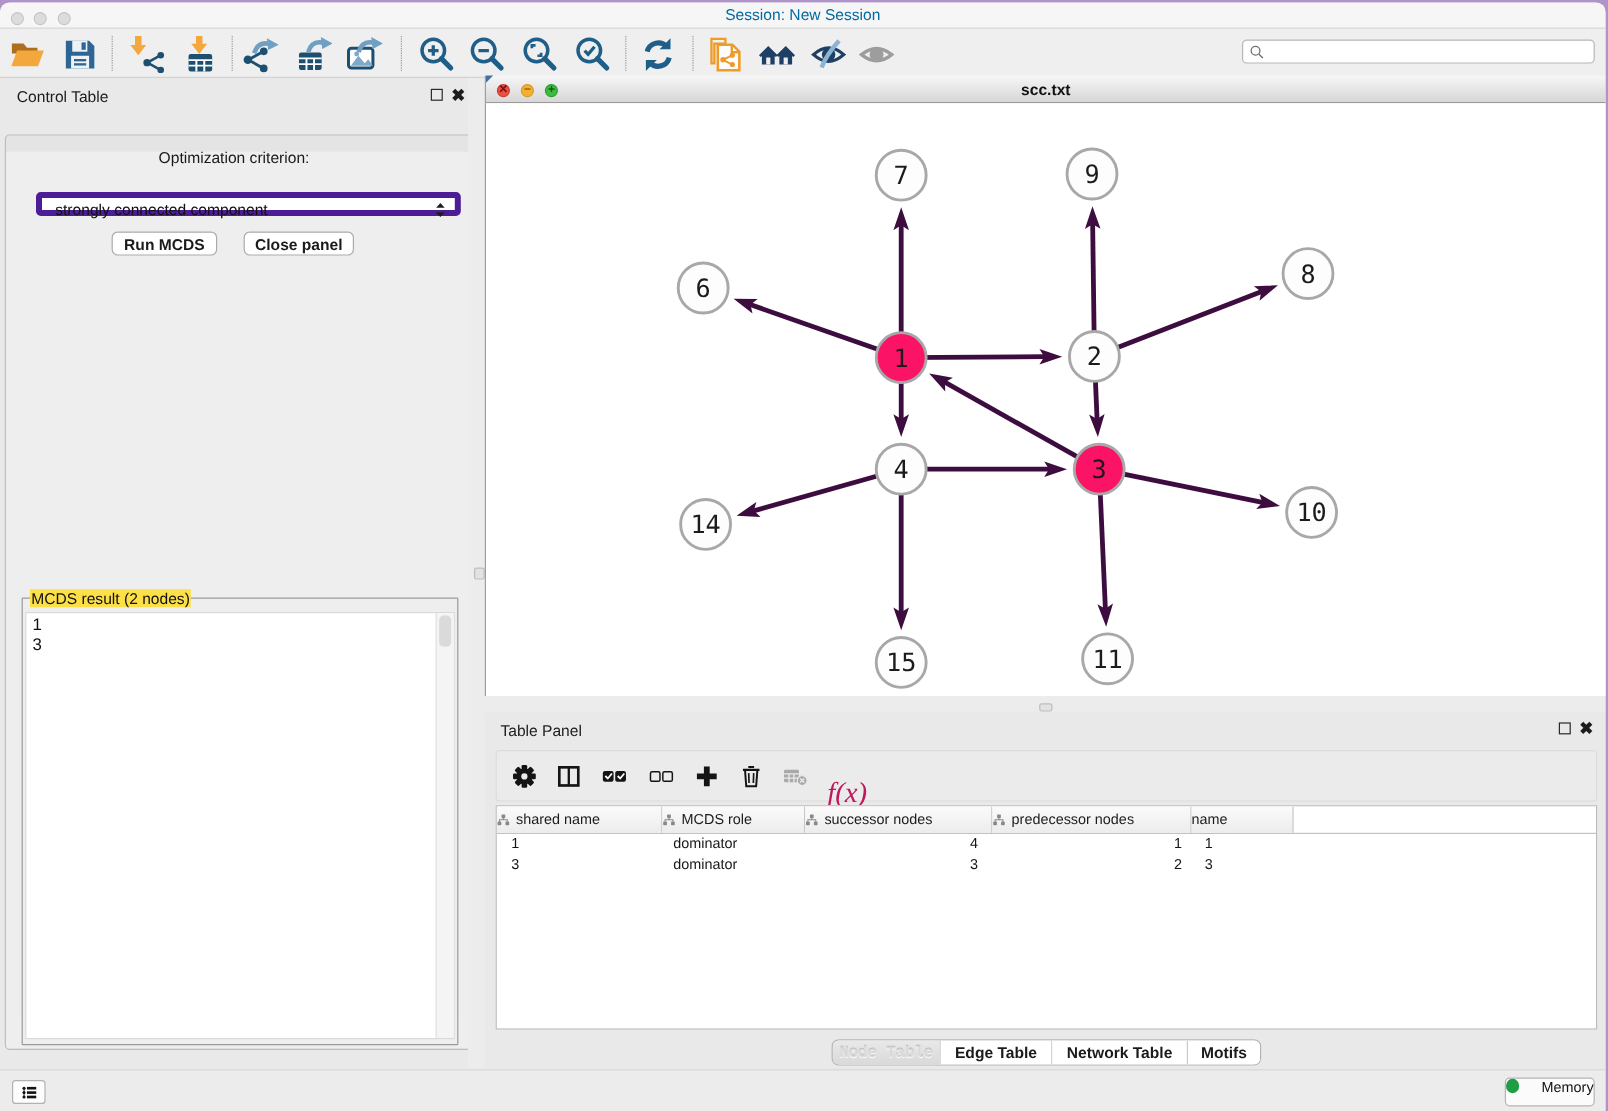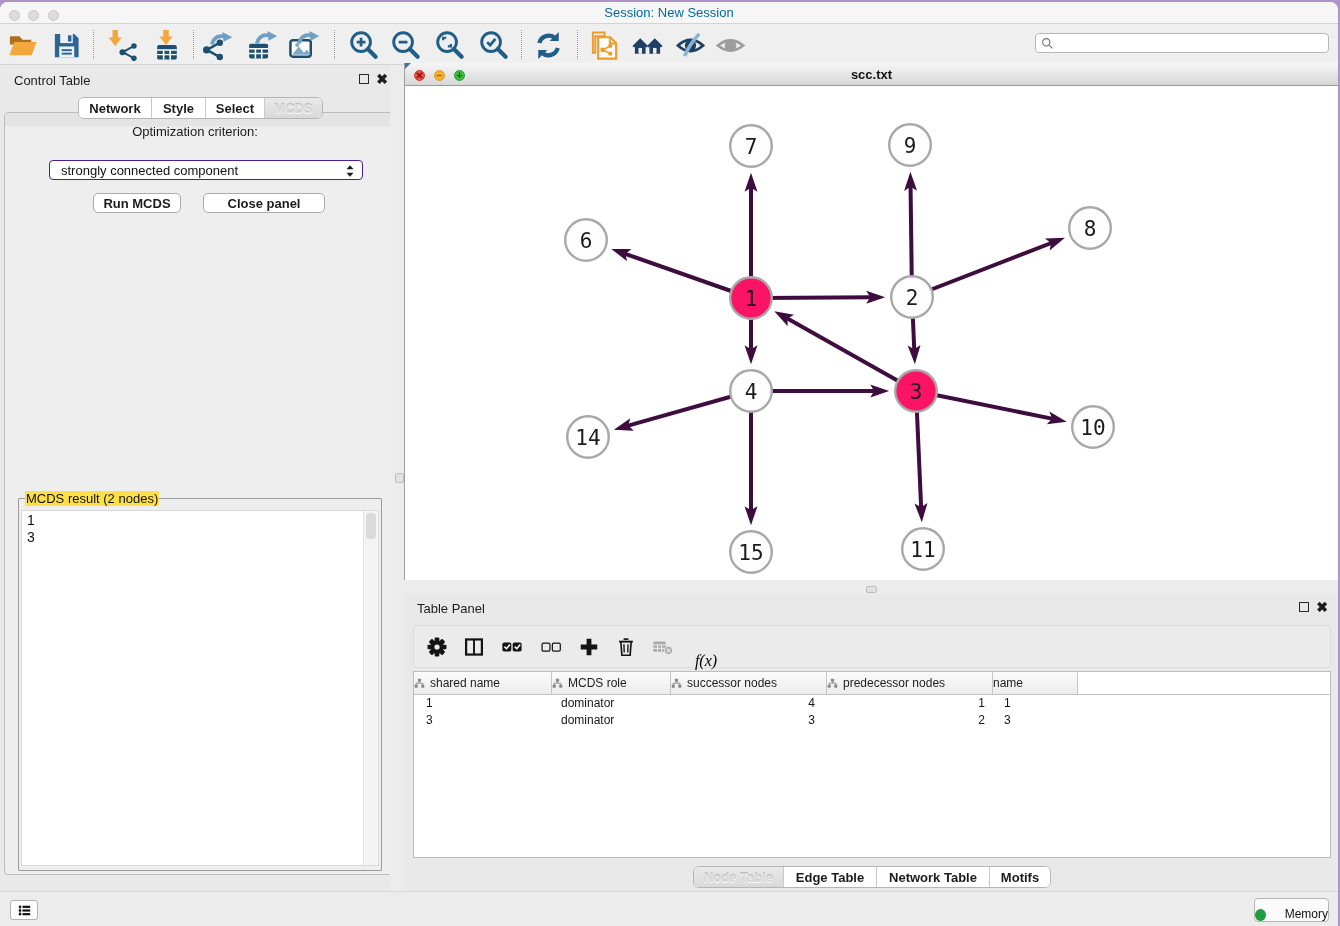--- a/index.html
+++ b/index.html
@@ -69,28 +69,28 @@
                     text-shadow:0 1px 0 #fafafa, 0 -1px 0 #bdbdbd; }
   .cp-tabs { left:78px; top:32px; }
   .cp-tabs button:nth-child(1){ width:73px; } .cp-tabs button:nth-child(2){ width:54px; }
   .cp-tabs button:nth-child(3){ width:59px; } .cp-tabs button:nth-child(4){ width:57px; }
 
   .cp-pane { position:absolute; left:4px; top:47px; width:391px; height:763px;
              border:1px solid #bdbdbd; border-radius:4px;
              background:linear-gradient(#e4e4e4 0px, #e4e4e4 13px, #eeeeee 14px); }
   .opt-label { position:absolute; left:0; width:100%; top:59px; text-align:center;
                font-size:13px; color:#1a1a1a; }
-  .selectbox { position:absolute; left:49px; top:95px; width:314px; height:20px;
-               background:#fff; border:1px solid #4c1d95; border-radius:4px; }
+  .selectbox { position:absolute; left:30px; top:95px; width:354px; height:20px;
+               background:#fff; border:5px solid #4c1d95; border-radius:4px; }
   .selectbox .sval { position:absolute; left:11px; top:2px; font-size:13px; color:#111; }
   .selectbox svg { position:absolute; right:8px; top:4px; width:8px; height:12px; }
   .pbtn { position:absolute; top:128px; height:20px; background:#fff; border:1px solid #ababab;
           border-radius:5px; font-size:13px; font-weight:700; color:#1b1b1b; padding:0; }
   .btn-run { left:93px; width:88px; }
-  .btn-close { left:203px; width:122px; }
+  .btn-close { left:203px; width:92px; }
 
   .result { position:absolute; left:18px; top:433px; width:364px; height:373px;
             border:1px solid #9b9b9b; border-radius:1px; }
   .result-legend { position:absolute; left:6px; top:-8px; font-size:13px; color:#111;
                    background:#fde047; padding:0 1px; line-height:15px; }
   .result-list { position:absolute; left:2px; top:11px; right:2px; bottom:4px;
                  background:#fff; border:1px solid #d9d9d9; font-size:14px; line-height:17px;
                  color:#111; padding:1px 0 0 5px; }
   .result-scroll { position:absolute; right:0; top:0; bottom:0; width:15px;
                    background:#f4f4f4; border-left:1px solid #e2e2e2; }
@@ -132,54 +132,54 @@
             display:flex; align-items:center; justify-content:center; }
   .tp-btn svg { width:22px; height:22px; }
   [data-name="table-settings-button"]      { left:8px; }
   [data-name="table-columns-button"]       { left:45px; }
   [data-name="select-all-rows-button"]     { left:83px; }
   [data-name="deselect-all-rows-button"]   { left:122px; }
   [data-name="add-column-button"]          { left:160px; }
   [data-name="delete-column-button"]       { left:197px; }
   [data-name="delete-table-button"]        { left:234px; }
   [data-name="function-builder-button"]    { left:272px; width:40px; }
-  .fx { font-family:"Liberation Serif", serif; font-style:italic; font-size:16px; color:#000000;margin-top:28px; }
+  .fx { font-family:"Liberation Serif", serif; font-style:italic; font-size:24px; color:#be185d;margin-top:28px; }
 
   .tbl { position:absolute; left:9px; top:77px; width:918px; height:187px;
          background:#fff; border:1px solid #bcbcbc; overflow:hidden; }
   .tbl-head { display:flex; height:23px; background:#fff; border-bottom:1px solid #c2c2c2; }
   .tbl-head .hc { display:flex; align-items:center; gap:5px;
                   background:linear-gradient(#fbfbfb,#ececec);
                   border-right:1px solid #c6c6c6; font-size:12px; color:#1c1c1c; height:100%; }
   .tbl-head .hc svg { width:11px; height:11px; }
   .hc:nth-child(1){ width:138px; } .hc:nth-child(2){ width:119px; }
   .hc:nth-child(3){ width:156px; } .hc:nth-child(4){ width:166px; }
   .hc:nth-child(5){ width:85px; }
   .tbl-row { display:flex; height:17px; font-size:12px; color:#161616; }
   .tbl-row .c { padding:1px 0 0 0; }
   .c:nth-child(1){ width:138px; padding-left:12px; }
   .c:nth-child(2){ width:119px; padding-left:9px; }
   .c:nth-child(3){ width:156px; text-align:right; padding-right:12px; }
   .c:nth-child(4){ width:166px; text-align:right; padding-right:8px; }
   .c:nth-child(5){ width:85px; padding-left:11px; }
 
   .tp-tabs { left:289px; top:272px; }
-  .tp-tabs button:nth-child(1){ width:90px; } .tp-tabs button:nth-child(2){ width:93px; }
+  .tp-tabs button:nth-child(1){ width:90px;font-family:Liberation Mono, monospace; } .tp-tabs button:nth-child(2){ width:93px; }
   .tp-tabs button:nth-child(3){ width:113px; } .tp-tabs button:nth-child(4){ width:60px; }
 
   
   .statusbar { position:absolute; left:0; top:889px; width:100%; height:35px;
                background:#ececec; border-top:1px solid #d7d7d7; }
   .sb-list { position:absolute; left:10px; top:8px; width:28px; height:20px;
              background:#fdfdfd; border:1px solid #b2b2b2; border-radius:3px;
              display:flex; align-items:center; justify-content:center; padding:0; }
   .sb-list svg { width:15px; height:13px; }
   .sb-mem { position:absolute; right:9px; top:6px; width:75px; height:24px;
             background:#fbfbfb; border:1px solid #b5b5b5; border-radius:4px;
-            font-size:12px; color:#111; display:flex; align-items:flex-end;
+            font-size:12px; color:#111; display:flex; align-items:flex-start;
             justify-content:center; gap:19px; padding:0; }
   .sb-dot { width:12px; height:12px; border-radius:50%; background:#1f9d44; }
 </style>
 </head>
 <body data-name="desktop">
 
 <svg width="0" height="0" style="position:absolute">
   <defs>
     <symbol id="ic-folder" viewBox="0 0 32 32">
       <path d="M3 6.5 h10 l3 3.5 h9 v5 H3 z" fill="#ad6e1e"></path>
@@ -494,26 +494,20 @@
       </button>
     </div>
 
   <div class="cpanel" data-name="control-panel">
     <div class="panel-head" data-name="control-panel-header">
       <span class="panel-title" data-name="control-panel-title">Control Table</span>
       <button class="ph-float" data-name="float-panel-icon"></button>
       <button class="ph-close" data-name="close-panel-icon">✖</button>
     </div>
     <div class="cp-pane" data-name="mcds-tab-pane"></div>
-    <div class="seg cp-tabs" data-name="control-panel-tabs">
-        <button data-name="tab-network">Network</button>
-        <button data-name="tab-style">Style</button>
-        <button data-name="tab-select">Select</button>
-        <button class="sel" data-name="tab-mcds">MCDS</button>
-      </div>
     <div class="opt-label" data-name="optimization-label">Optimization criterion:</div>
     <div class="selectbox" data-name="optimization-criterion-select">
       <span class="sval" data-name="criterion-value">strongly connected component</span>
       <svg data-name="select-updown-icon">
           <use href="#ic-updown"></use>
         </svg>
     </div>
     <button class="pbtn btn-run" data-name="run-mcds-button">Run MCDS</button>
     <button class="pbtn btn-close" data-name="close-panel-button">Close panel</button>
     <div class="result" data-name="mcds-result-box">

